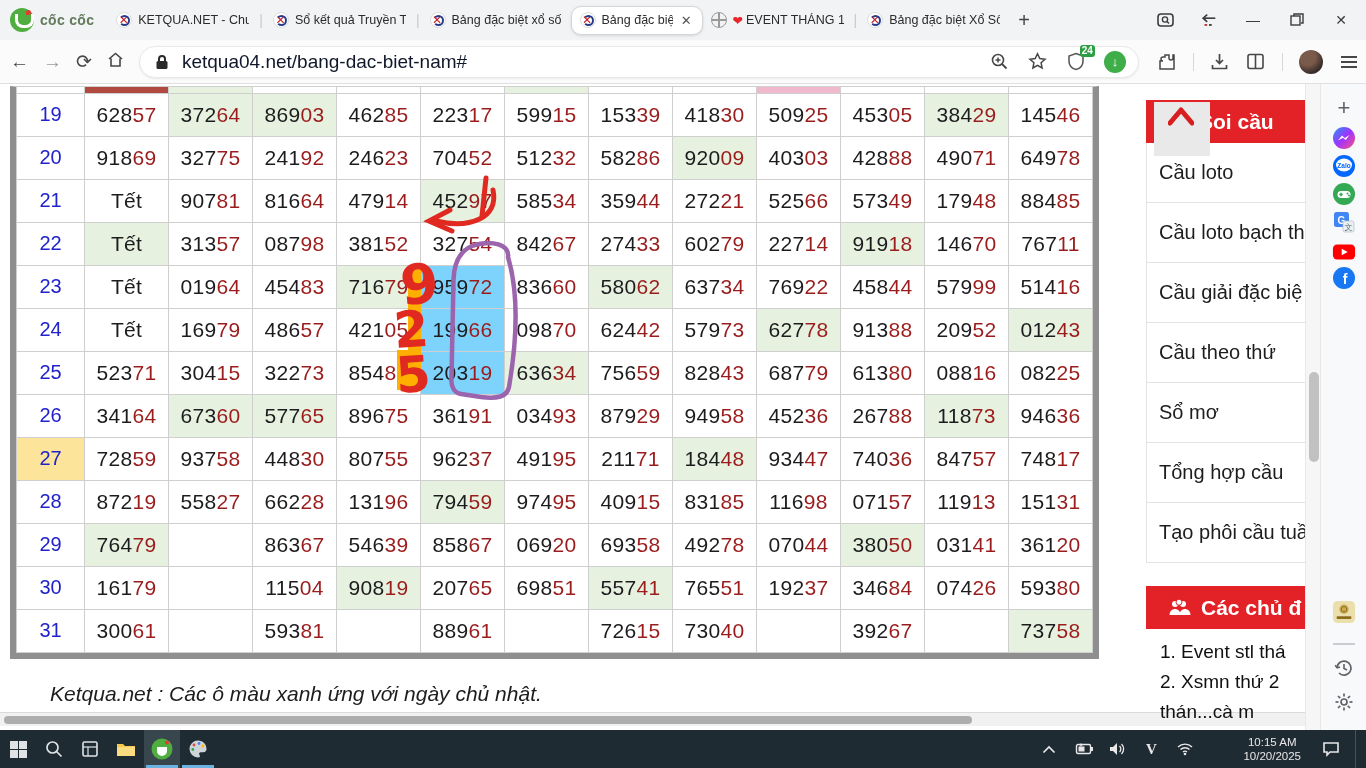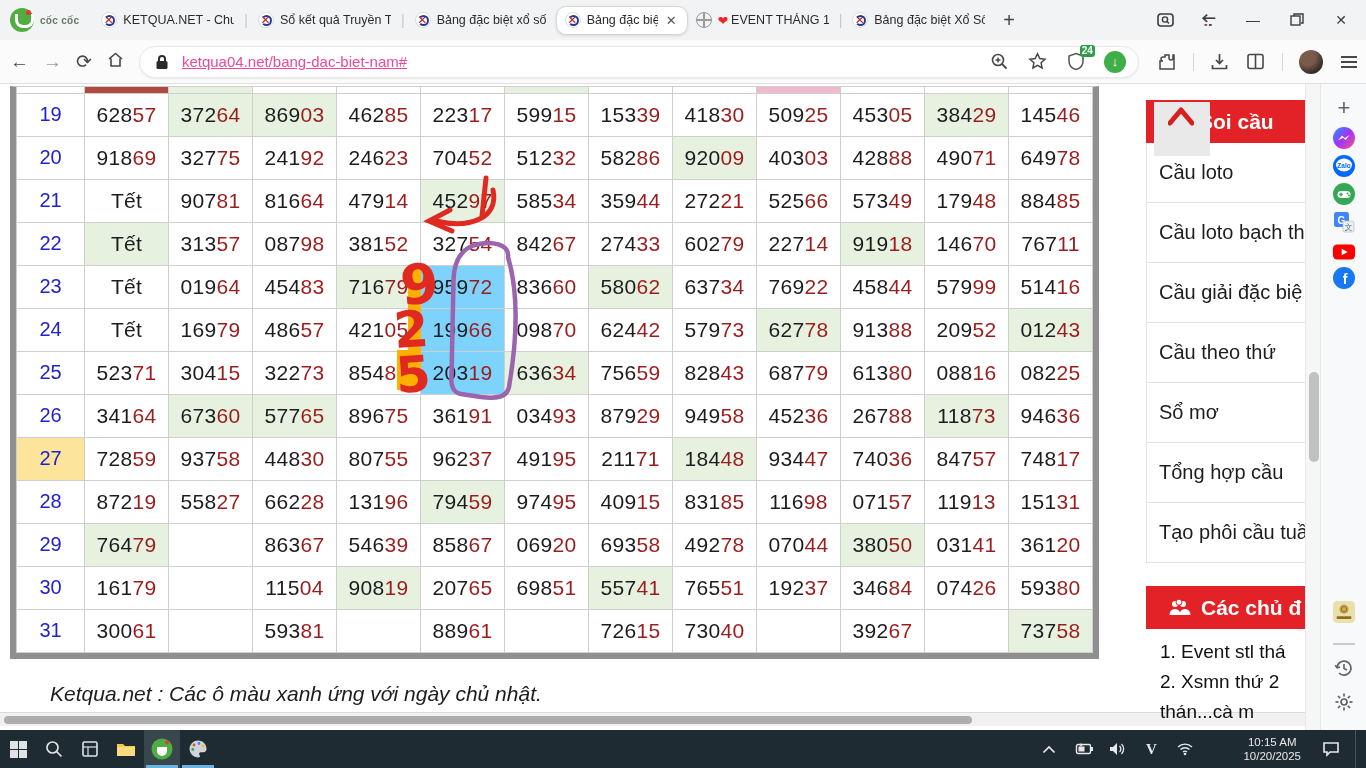--- a/index.html
+++ b/index.html
@@ -9,21 +9,21 @@
 
   
   #tabstrip { position:absolute; left:0; top:0; width:1366px; height:40px;
     background:#f1f3f5; display:flex; align-items:center; }
   #brand { display:flex; align-items:center; gap:6px; padding:0 14px 0 10px; }
   #brand .logo { width:24px; height:24px; border-radius:50%; background:#4fae3f; position:relative; }
   #brand .logo:before { content:""; position:absolute; left:5px; top:6px; width:13px; height:11px;
     border:3px solid #fff; border-top:none; border-radius:0 0 8px 8px; }
   #brand .logo:after { content:""; position:absolute; right:3px; top:2px; width:5px; height:5px;
     background:#e03c31; border-radius:50% 50% 50% 0; }
-  #brand .name { font-size:10px; font-weight:bold; color:#647a5c; letter-spacing:.3px; }
+  #brand .name { font-size:14px; font-weight:bold; color:#647a5c; letter-spacing:.3px; }
   #tabs { display:flex; align-items:center; height:40px; }
   .tab { display:flex; align-items:center; gap:6px; height:29px; width:149px; padding:0 8px;
     font-size:12.5px; color:#2b2b2b; white-space:nowrap; overflow:hidden; position:relative; }
   .tab.active { background:#fff; border:1px solid #d6d6d6; border-radius:10px;
     box-shadow:0 1px 3px rgba(0,0,0,.12); width:132px; }
   .tab .lbl { overflow:hidden; white-space:nowrap; flex:1; }
   .tab .close { font-size:13px; color:#555; padding:0 2px; }
   .tab .heart { color:#e8272d; margin-right:-3px; }
   .tabsep { color:#c8c8c8; font-size:14px; margin:0 2px; }
   .favicon { width:16px; height:16px; border-radius:50%; flex:0 0 16px; position:relative; background:#fff;
@@ -39,21 +39,21 @@
   #winctrls { margin-left:auto; display:flex; align-items:center; gap:26px; padding-right:16px; color:#3c3c3c; }
   #winctrls .wc { width:18px; height:18px; display:flex; align-items:center; justify-content:center; font-size:14px; }
 
   
   #toolbar { position:absolute; left:0; top:40px; width:1366px; height:44px; background:#fbfbfc;
     border-bottom:1px solid #e0e0e0; display:flex; align-items:center; padding:0 10px; gap:14px; }
   .navic { font-size:19px; color:#474747; width:24px; text-align:center; }
   .navic.dim { color:#9a9a9a; }
   #addrpill { flex:0 0 1000px; height:32px; background:#fff; border:1px solid #e9e9e9; border-radius:16px;
     box-shadow:0 1px 2px rgba(0,0,0,.07); display:flex; align-items:center; padding:0 12px; gap:10px; }
-  #urltext { font-size:15px; color:#ec4899; flex:1;text-decoration:underline; }
+  #urltext { font-size:19px; color:#0f172a; flex:1; }
   #pillicons { display:flex; align-items:center; gap:18px; }
   .pic { width:20px; height:20px; position:relative; display:flex; align-items:center; justify-content:center; }
   #shieldwrap { position:relative; }
   #shieldbadge { position:absolute; top:-7px; right:-9px; background:#2e9e44; color:#fff; font-size:10px;
     font-weight:bold; border-radius:3px; padding:0 2px; line-height:12px; }
   #dlgreen { width:22px; height:22px; border-radius:50%; background:#3fae49; color:#fff; font-size:13px;
     display:flex; align-items:center; justify-content:center; }
   #chromeicons { display:flex; align-items:center; gap:16px; margin-left:4px; }
   .sep { width:1px; height:18px; background:#d7d7d7; }
   #avatar { width:24px; height:24px; border-radius:50%;

